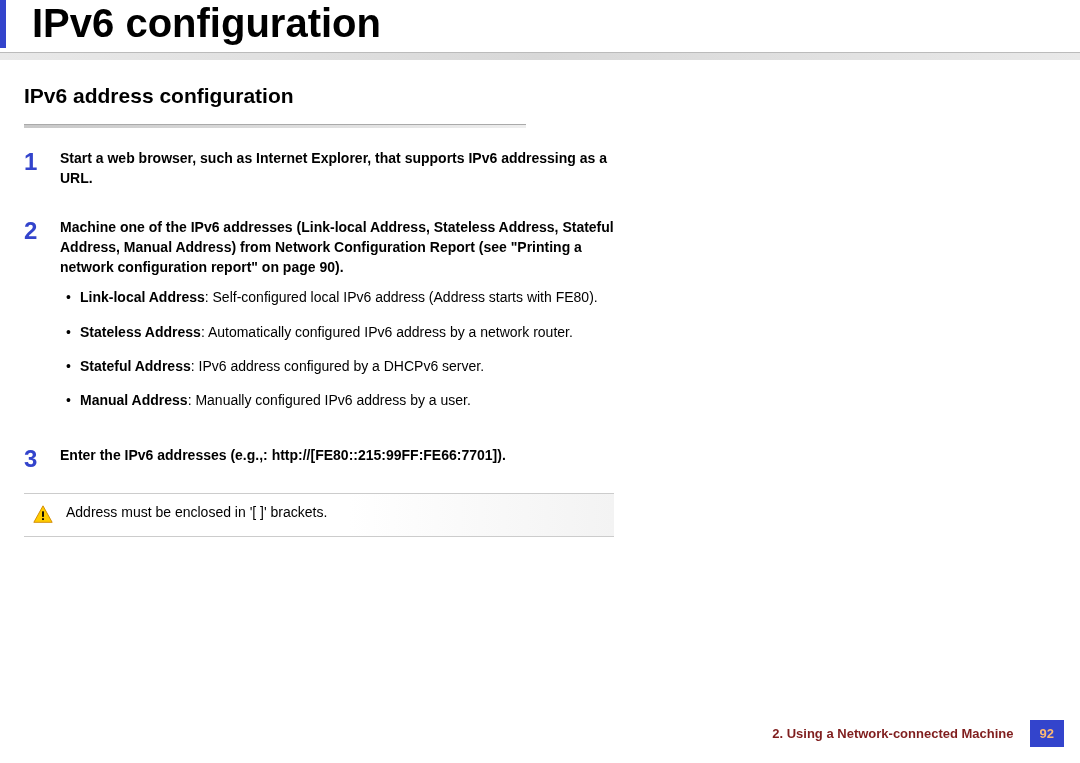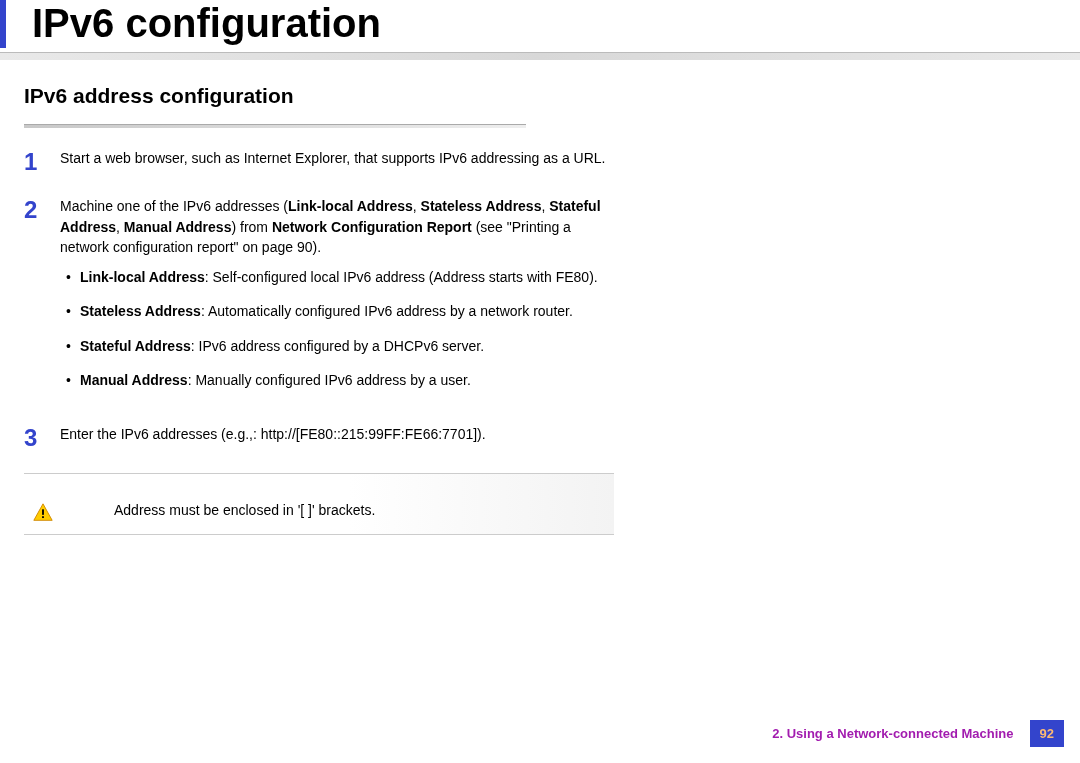--- a/index.html
+++ b/index.html
@@ -59,21 +59,21 @@
   .step-num {
     color: #3344cc;
     font-size: 24px;
     font-weight: 700;
     width: 36px;
     flex: 0 0 36px;
     line-height: 1;
     padding-top: 2px;
   }
   .step-body { flex: 1; }
-  .step-body p { margin: 0 0 8px 0; }
+  .step-body p { margin: 0 0 8px 0; font-weight: bold; }
   .bullet-list { 
     margin: 10px 0 0 0; 
     padding-left: 20px; 
     list-style: none;
   }
   .bullet-list li {
     position: relative;
     margin-bottom: 14px;
   }
   .bullet-list li::before {
@@ -83,40 +83,39 @@
     top: 0;
   }
   .note-box {
     display: flex;
     align-items: flex-start;
     width: 590px;
     margin-left: 24px;
     border-top: 1px solid #ccc;
     border-bottom: 1px solid #ccc;
     background: linear-gradient(to right, #fff 0%, #fff 55%, #f3f3f3 100%);
-    padding: 28px 8px 10px 8px;
-    gap: 48px;
+    padding: 10px 8px 10px 8px;
   }
   .note-icon {
     width: 22px; height: 22px;
     flex: 0 0 22px;
     margin-right: 12px;
     margin-top: 0px;
   }
   .footer {
     position: absolute;
     bottom: 16px;
     right: 16px;
     display: flex;
     align-items: stretch;
     font-size: 13px;
     font-weight: 700;
   }
   .footer-chapter {
-    color: #a21caf;
+    color: #7f1d1d;
     padding: 6px 10px;
     display: flex;
     align-items: center;
   }
   .footer-page {
     background: #3344cc;
     color: #fdba74;
     padding: 6px 10px;
     display: flex;
     align-items: center;

